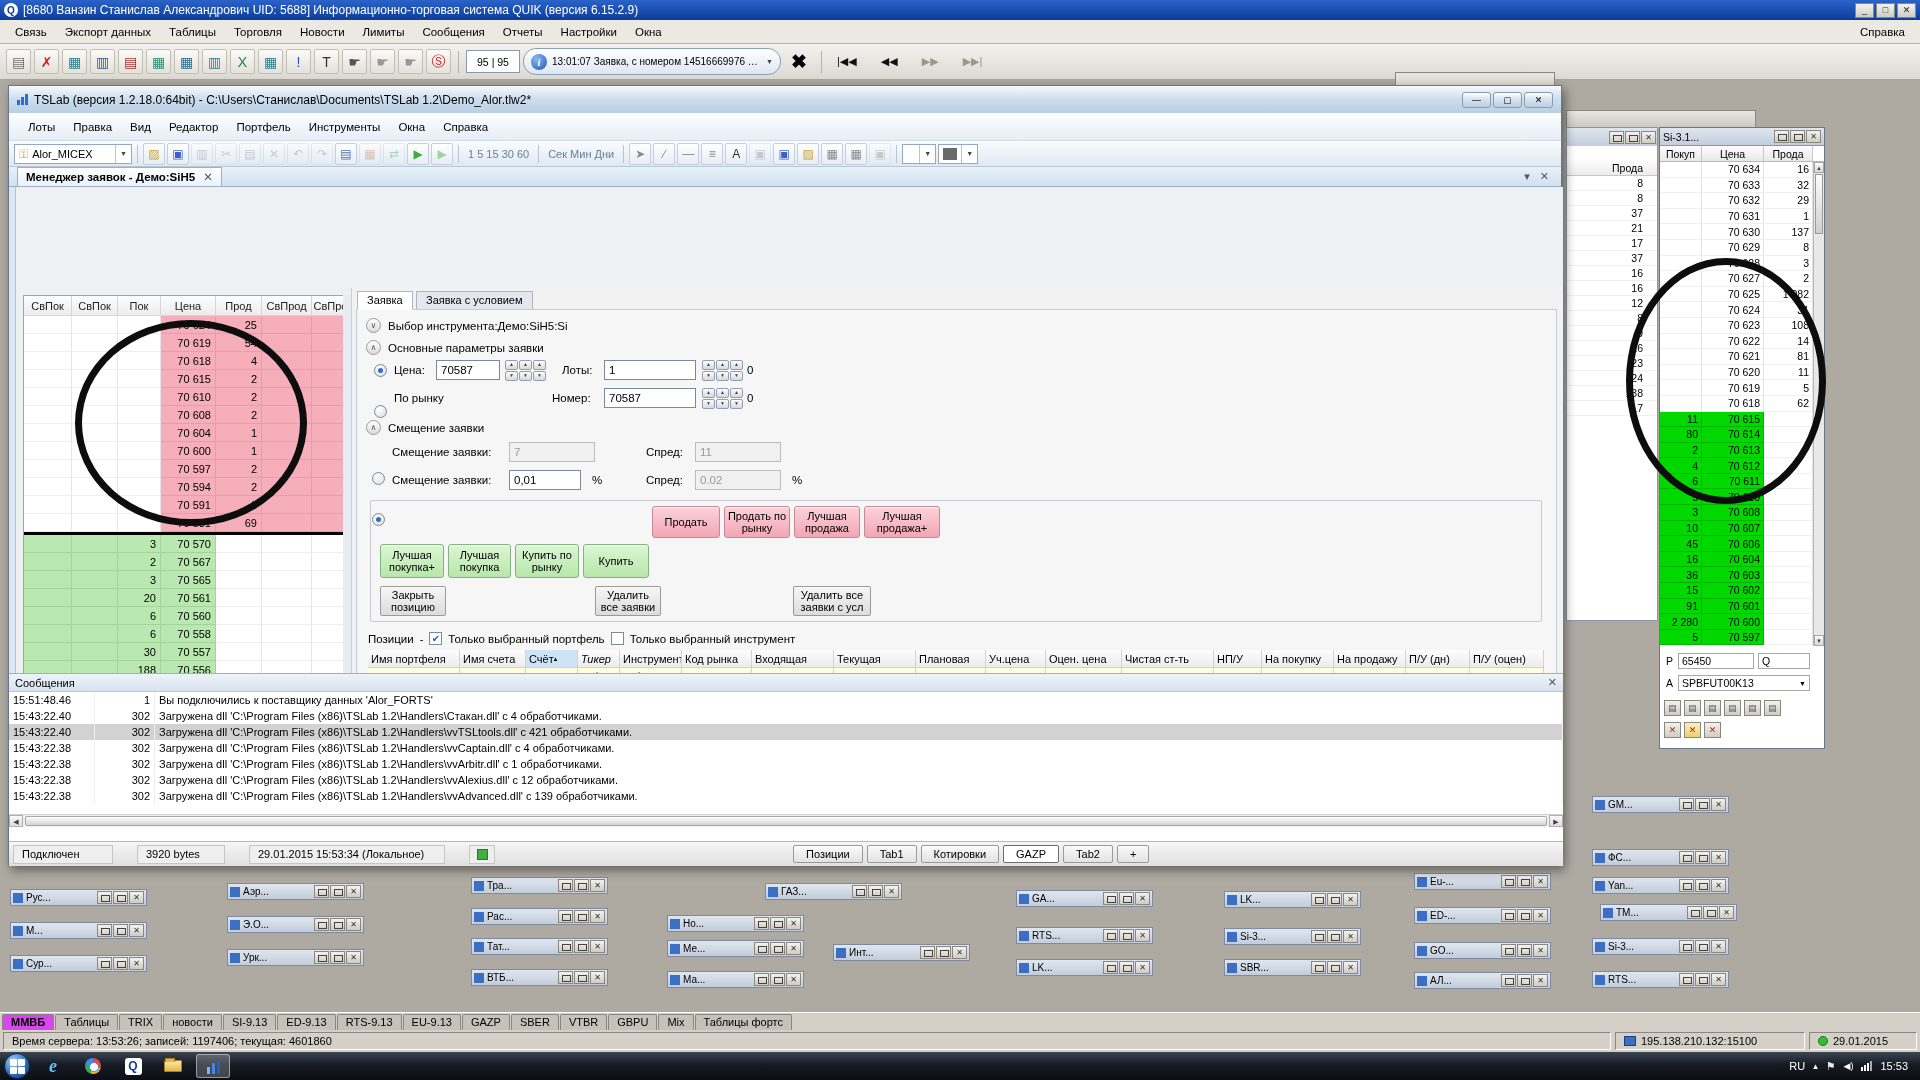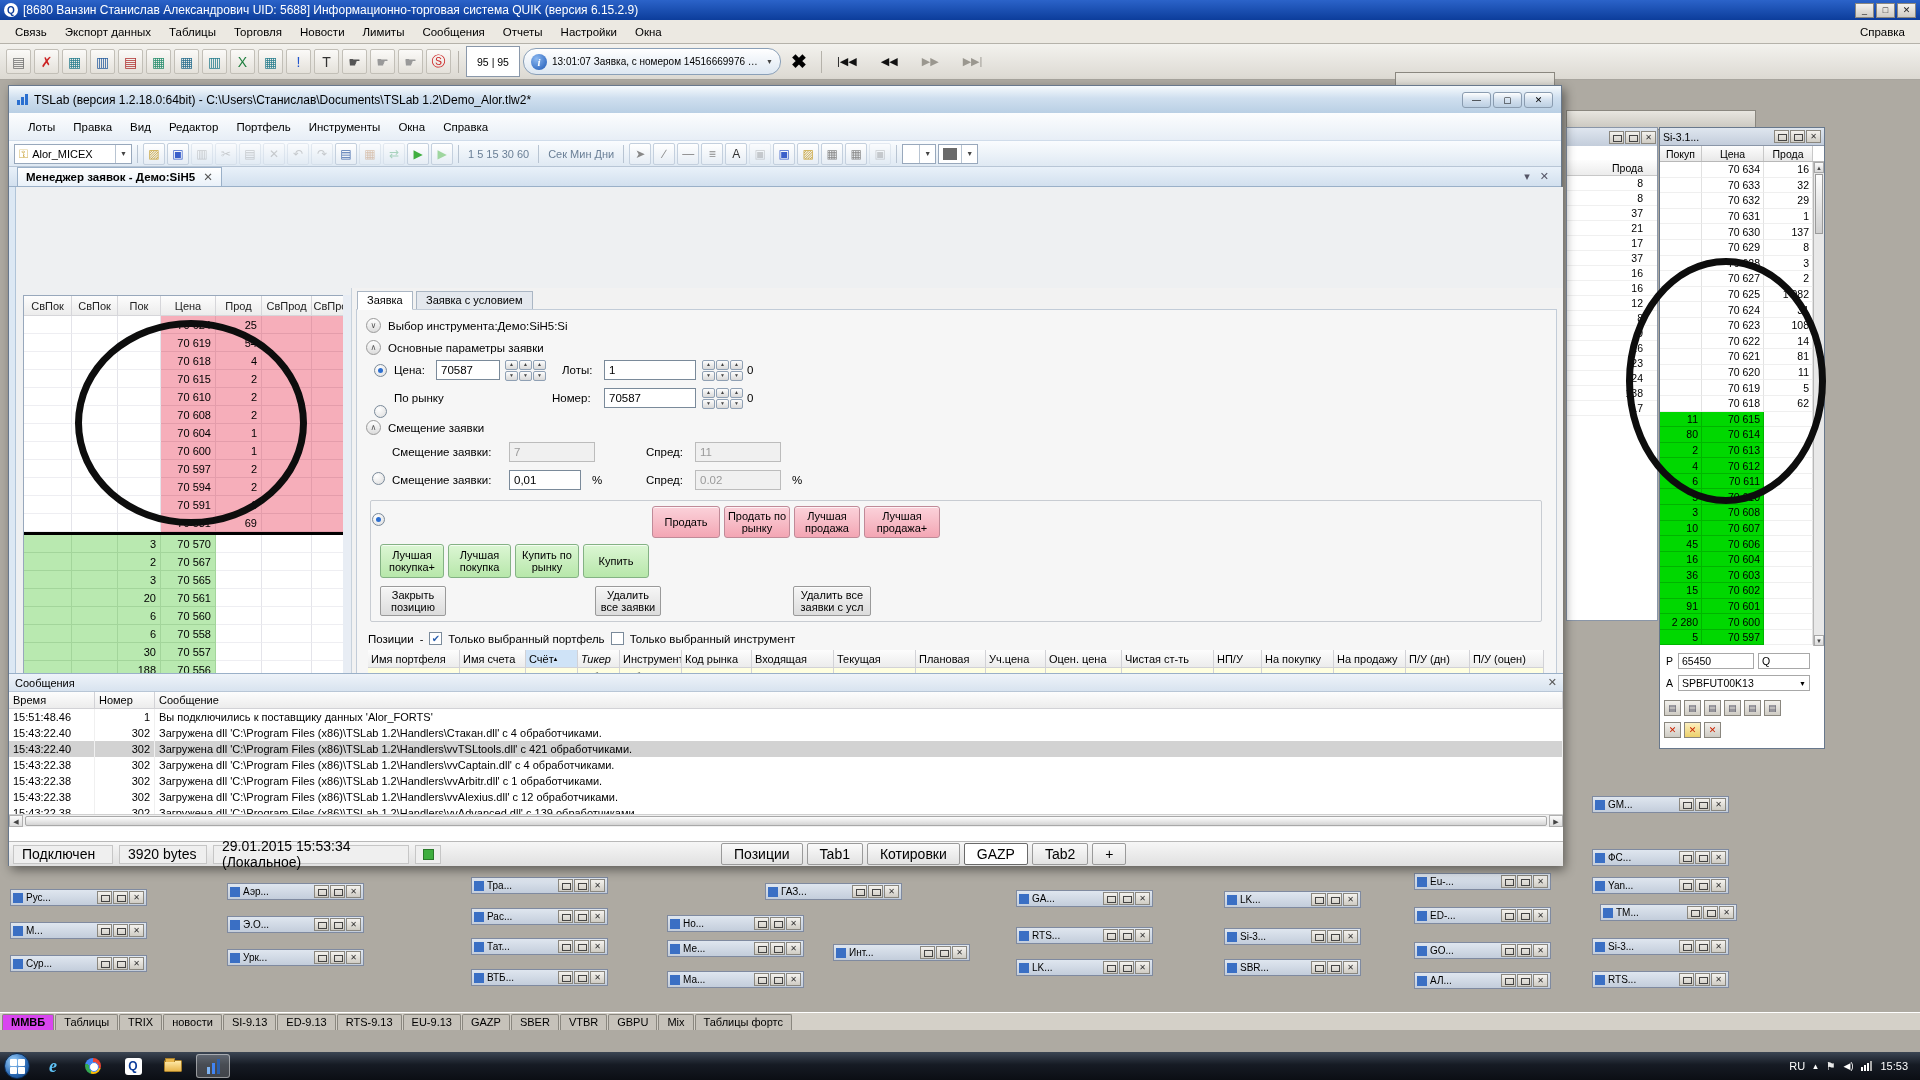--- a/index.html
+++ b/index.html
@@ -9,21 +9,21 @@
 
 .quik-title{left:0;top:0;width:1920px;height:20px;background:linear-gradient(#2b63c9,#0c3d9b);color:#fff;display:flex;align-items:center;padding:0 4px;font-size:12px}
 .quik-ico{width:14px;height:14px;border-radius:50%;background:#fff;color:#0c3d9b;font-weight:bold;font-size:10px;display:flex;align-items:center;justify-content:center;margin-right:5px}
 .winbtns{margin-left:auto;display:flex;gap:2px}
 .winbtn{width:19px;height:15px;background:linear-gradient(#f4f2ee,#cfccc4);border:1px solid #8a877f;font-size:9px;line-height:13px;text-align:center;color:#222}
 .quik-menu{left:0;top:20px;width:1920px;height:24px;background:#ece9e2;border-bottom:1px solid #b5b2aa;display:flex;align-items:center;padding:0 6px;font-size:11.5px}
 .menu-item{padding:3px 9px;cursor:default}
 .quik-tb{left:0;top:44px;width:1920px;height:36px;background:linear-gradient(#f3f2ee,#dcd9d2);border-bottom:1px solid #a8a59e;display:flex;align-items:center;padding:0 6px;gap:3px}
 .tb-icon{width:25px;height:25px;background:linear-gradient(#fbfaf8,#e4e1da);border:1px solid #c2bfb7;border-radius:2px;display:flex;align-items:center;justify-content:center;font-size:14px}
 .vsep{width:1px;height:22px;background:#b5b2aa;margin:0 4px}
-.fld9595{width:54px;height:31px;background:#fff;border:1px solid #8a98aa;display:flex;align-items:center;justify-content:center;font-size:10.5px}
+.fld9595{width:54px;height:23px;background:#fff;border:1px solid #8a98aa;display:flex;align-items:center;justify-content:center;font-size:10.5px}
 .notif{width:258px;height:27px;border:1px solid #8aa0b8;border-radius:13px;background:linear-gradient(#ffffff,#dde7f2);display:flex;align-items:center;gap:5px;padding:0 7px;font-size:10px;overflow:hidden;white-space:nowrap}
 .iball{min-width:16px;height:16px;border-radius:50%;background:radial-gradient(circle at 35% 30%,#8cb9f2,#1b56b4);color:#fff;font:italic bold 11px "Liberation Serif",serif;display:flex;align-items:center;justify-content:center}
 .navbtn{font-size:11px;padding:4px 8px;color:#111}
 .navbtn.dis{color:#9a978f}
 
 .mw{width:137px;height:17px;background:linear-gradient(#dfe6ef,#c3cddb);border:1px solid #7f8aa0;display:flex;align-items:center;padding:0 2px;font-size:10px;z-index:15}
 .mw-ico{width:10px;height:10px;background:#3a6fc4;margin-right:3px}
 .mw-lab{flex:1;overflow:hidden;white-space:nowrap}
 .mw-btn{width:15px;height:13px;background:linear-gradient(#f4f2ee,#cfccc4);border:1px solid #8a877f;margin-left:1px;position:relative;font-size:8px;line-height:11px;text-align:center;color:#333}
 .mw-btn.restore::after,.mw-btn.max::after{content:"";position:absolute;left:3px;top:3px;width:7px;height:5px;border:1px solid #444}
@@ -84,21 +84,21 @@
 .msg-cols{display:grid;grid-template-columns:86px 60px 1fr;height:17px;border-bottom:1px solid #d2d2d6}
 .msg-cols div{background:linear-gradient(#fdfdfd,#ececec);border-right:1px solid #d2d2d6;padding:0 4px;display:flex;align-items:center}
 .msg-row{display:grid;grid-template-columns:86px 60px 1fr;height:16px;font-size:11px}
 .msg-row div{padding:0 4px;line-height:16px;white-space:nowrap;overflow:hidden;border-right:1px solid #f0f0f0}
 .msg-row .mnum{text-align:right}
 .msg-row.sel{background:#d2d2d2}
 .hscroll{position:absolute;left:0;bottom:14px;width:1554px;height:13px;background:#f0f0f0;border-top:1px solid #d0d0d0;display:flex}
 .harrow{width:14px;height:12px;background:linear-gradient(#fbfbfb,#dcdcdc);border:1px solid #b0b0b0;font-size:7px;text-align:center;line-height:11px;color:#444}
 .hthumb{flex:1;margin:1px 2px;background:linear-gradient(#fdfdfd,#d4d4d4);border:1px solid #a8a8a8;border-radius:2px}
 
-.tstatus{left:0;top:755px;width:1554px;height:25px;background:linear-gradient(#f6f6f6,#e0e0e0);border-top:1px solid #b8b8b8;display:flex;align-items:center;padding:0 4px;font-size:14px;gap:6px}
+.tstatus{left:0;top:755px;width:1554px;height:25px;background:linear-gradient(#f6f6f6,#e0e0e0);border-top:1px solid #b8b8b8;display:flex;align-items:center;padding:0 4px;font-size:11px;gap:24px}
 .scell{border:1px solid #c6c6c6;background:#efefef;height:19px;display:flex;align-items:center;padding:0 8px}
 .stab{border:1px solid #9a9a9a;background:linear-gradient(#fafafa,#e2e2e2);padding:2px 12px;border-radius:2px;margin-left:4px}
 .stab.act{background:#fff;border-color:#6a6a6a}
 
 .strip{left:1566px;top:127px;width:92px;height:494px;background:#fff;border:1px solid #8a96a8;z-index:11}
 .strip-top{height:18px;background:linear-gradient(#dfe6ef,#c3cddb);display:flex;justify-content:flex-end;align-items:center;padding:0 1px}
 .strip-head{height:16px;background:linear-gradient(#fdfdfd,#ececec);border-bottom:1px solid #c8c8c8;font-size:10.5px;display:flex;align-items:center;justify-content:flex-end;padding:0 14px;margin-top:14px}
 .strip-val{height:15px;font-size:10.5px;text-align:right;padding-right:14px;line-height:15px;border-bottom:1px solid #f0f0f0}
 .si{left:1659px;top:127px;width:166px;height:622px;background:#fff;border:1px solid #68788c;z-index:12}
 .si-title{height:18px;background:linear-gradient(#dfe6ef,#c3cddb);display:flex;align-items:center;padding:0 3px;font-size:10.5px;border-bottom:1px solid #8a96a8}
@@ -1126,25 +1126,20 @@
       </div>
 
       <div class="abs" style="left:334px;top:108px;width:8px;height:460px;background:#e8edf4"></div>
     </div>
 
     <div class="abs msgs">
       <div class="msg-head">
         <span style="flex:1">Сообщения</span>
         <span style="color:#555">✕</span>
       </div>
-      <div class="msg-cols" id="msg-cols">
-          <div>Время</div>
-          <div>Номер</div>
-          <div>Сообщение</div>
-        </div>
       <div id="msg-rows">
           <div class="msg-row">
             <div>15:51:48.46</div>
             <div class="mnum">1</div>
             <div>Вы подключились к поставщику данных 'Alor_FORTS'</div>
           </div>
           <div class="msg-row">
             <div>15:43:22.40</div>
             <div class="mnum">302</div>
             <div>Загружена dll 'C:\Program Files (x86)\TSLab 1.2\Handlers\Стакан.dll' с 4 обработчиками.</div>
@@ -1210,20 +1205,31 @@
       <div class="qtab">RTS-9.13</div>
       <div class="qtab">EU-9.13</div>
       <div class="qtab">GAZP</div>
       <div class="qtab">SBER</div>
       <div class="qtab">VTBR</div>
       <div class="qtab">GBPU</div>
       <div class="qtab">Mix</div>
       <div class="qtab">Таблицы фортс</div>
     </div>
 
+  <div class="abs qstatus">
+    <div class="qcell" style="flex:1">Время сервера: 13:53:26; записей: 1197406; текущая: 4601860</div>
+    <div class="qcell" style="width:190px">
+      <span style="width:12px;height:10px;background:#3a6fc4;display:block;border:1px solid #1a3f84"></span>
+      <span>195.138.210.132:15100</span>
+    </div>
+    <div class="qcell" style="width:108px">
+      <span style="width:10px;height:10px;border-radius:50%;background:#2fbf2f;display:block;border:1px solid #1a7a1a"></span>
+      <span>29.01.2015</span>
+    </div>
+  </div>
 
   <div class="abs taskbar">
     <div class="orb">
         <span></span>
         <span></span>
         <span></span>
         <span></span>
       </div>
     <div class="tkicon" style="color:#5fc3f7;font:italic bold 18px 'Liberation Serif',serif">e</div>
     <div class="tkicon">

